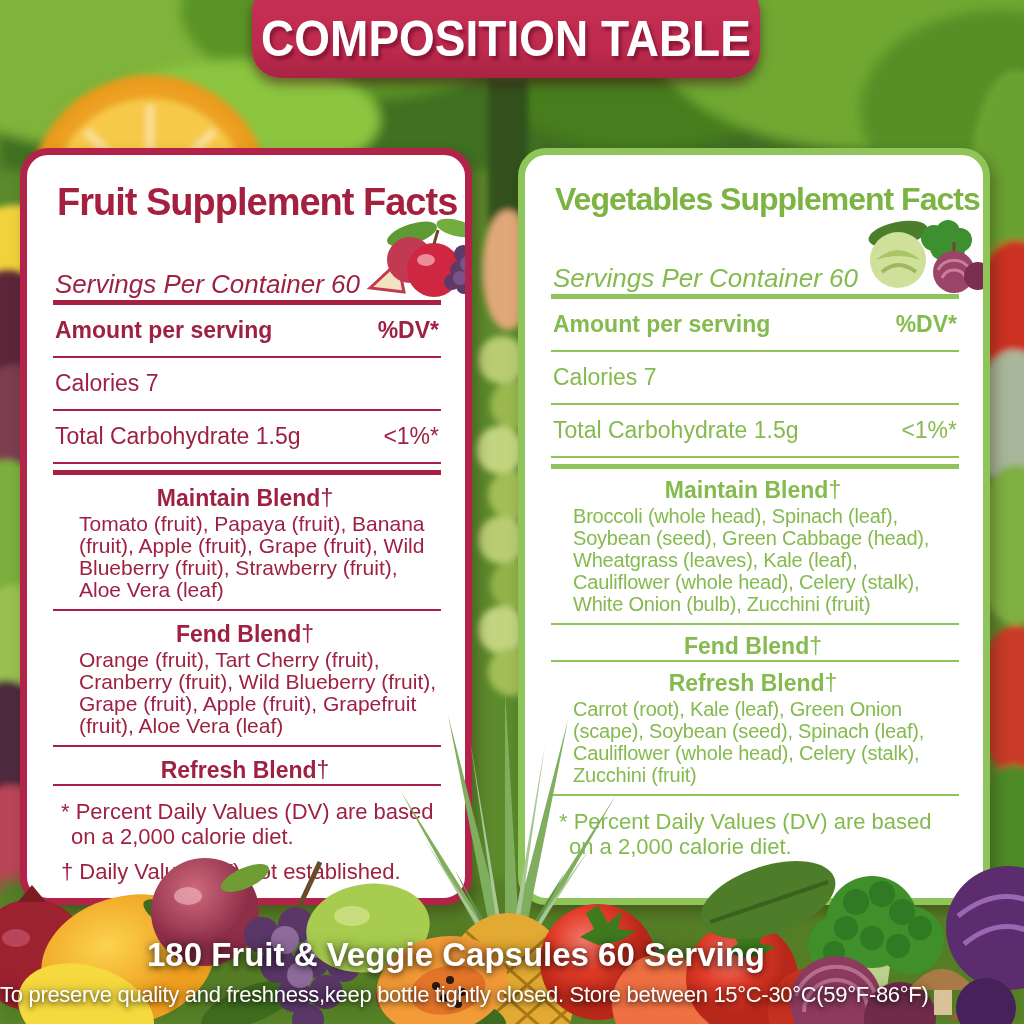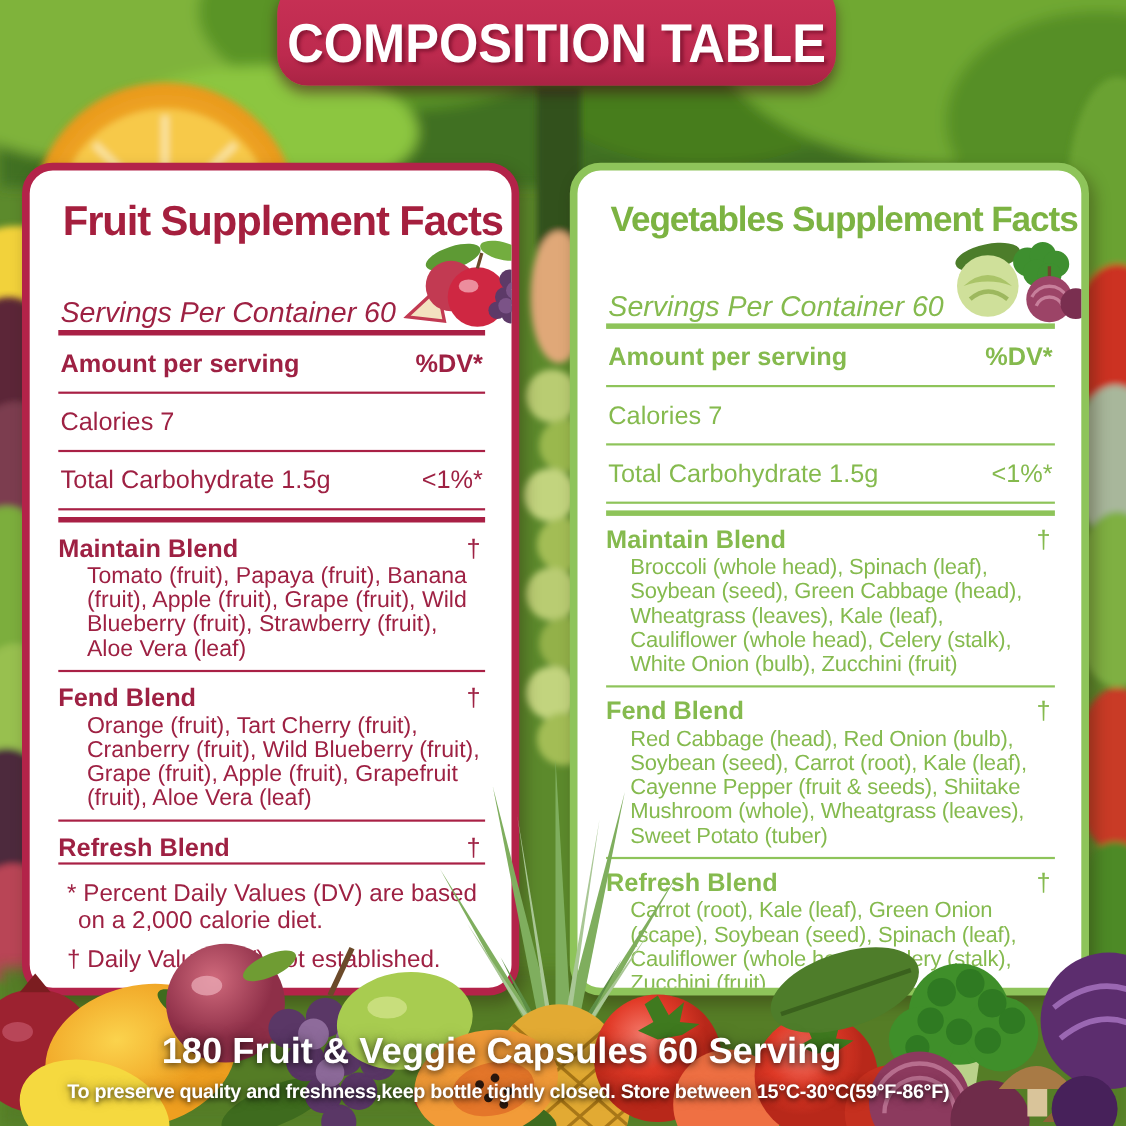--- a/index.html
+++ b/index.html
@@ -46,35 +46,35 @@
   .panel.veg .rule{background:#8ec45a;}
   .rule.gapped{margin-top:6px;}
 
   .row{display:flex;justify-content:space-between;align-items:baseline;font-size:23px;padding:12px 2px;}
   .row.head{font-weight:700;}
   .right-val{font-weight:700;}
   .row .plain{font-weight:400;}
   .row.carb .right-val{font-weight:400;}
 
   .blend{margin-top:10px;}
-  .blend-head{display:flex;justify-content:space-between;align-items:baseline;padding-right:4px;}
+  .blend-head{display:flex;justify-content:center;align-items:baseline;padding-right:4px;}
   .bname{font-weight:700;font-size:23px;}
   .dagger{font-size:23px;}
   .ingredients{margin:1px 0 8px 0;padding-left:26px;font-size:21px;line-height:1.05;}
   .panel.veg .ingredients{font-size:20px;line-height:1.1;padding-left:22px;letter-spacing:-0.2px;}
   .panel.veg .blend{margin-top:8px;}
 
   .footnote{margin:10px 0 0 2px;font-size:22px;line-height:1.12;padding-left:16px;text-indent:-10px;}
   .footnote.first{margin-top:14px;}
 
   
   .footer{position:absolute;left:0;top:936px;width:912px;z-index:5;text-align:center;color:#ffffff;}
   .footer .f1{font-size:33px;font-weight:700;text-shadow:0 2px 6px rgba(0,0,0,.6),0 0 14px rgba(0,0,0,.35);}
-  .footer .f2{margin-top:8px;font-size:18px;font-weight:700;letter-spacing:-0.3px;
-              text-shadow:0 2px 5px rgba(0,0,0,.65),0 0 12px rgba(0,0,0,.4);white-space:nowrap;padding-left:12px;}
+  .footer .f2{margin-top:8px;font-size:22px;font-weight:400;letter-spacing:-0.3px;
+              text-shadow:0 2px 5px rgba(0,0,0,.65),0 0 12px rgba(0,0,0,.4);white-space:nowrap;}
 </style>
 </head>
 <body>
 
 <svg class="bglayer" width="1024" height="1024" viewBox="0 0 1024 1024">
   <defs>
     <filter id="soft">
         <feGaussianBlur stdDeviation="6"></feGaussianBlur>
       </filter>
     <filter id="soft2">
@@ -272,21 +272,20 @@
       <span class="dagger">†</span>
     </div>
     <p class="ingredients">Broccoli (whole head), Spinach (leaf), Soybean (seed), Green Cabbage (head), Wheatgrass (leaves), Kale (leaf), Cauliflower (whole head), Celery (stalk), White Onion (bulb), Zucchini (fruit)</p>
   </div>
   <div class="rule thin"></div>
   <div class="blend">
     <div class="blend-head">
       <span class="bname">Fend Blend</span>
       <span class="dagger">†</span>
     </div>
-    <p class="ingredients">Red Cabbage (head), Red Onion (bulb), Soybean (seed), Carrot (root), Kale (leaf), Cayenne Pepper (fruit &amp; seeds), Shiitake Mushroom (whole), Wheatgrass (leaves), Sweet Potato (tuber)</p>
   </div>
   <div class="rule thin"></div>
   <div class="blend">
     <div class="blend-head">
       <span class="bname">Refresh Blend</span>
       <span class="dagger">†</span>
     </div>
     <p class="ingredients">Carrot (root), Kale (leaf), Green Onion (scape), Soybean (seed), Spinach (leaf), Cauliflower (whole head), Celery (stalk), Zucchini (fruit)</p>
   </div>
   <div class="rule thin"></div>

